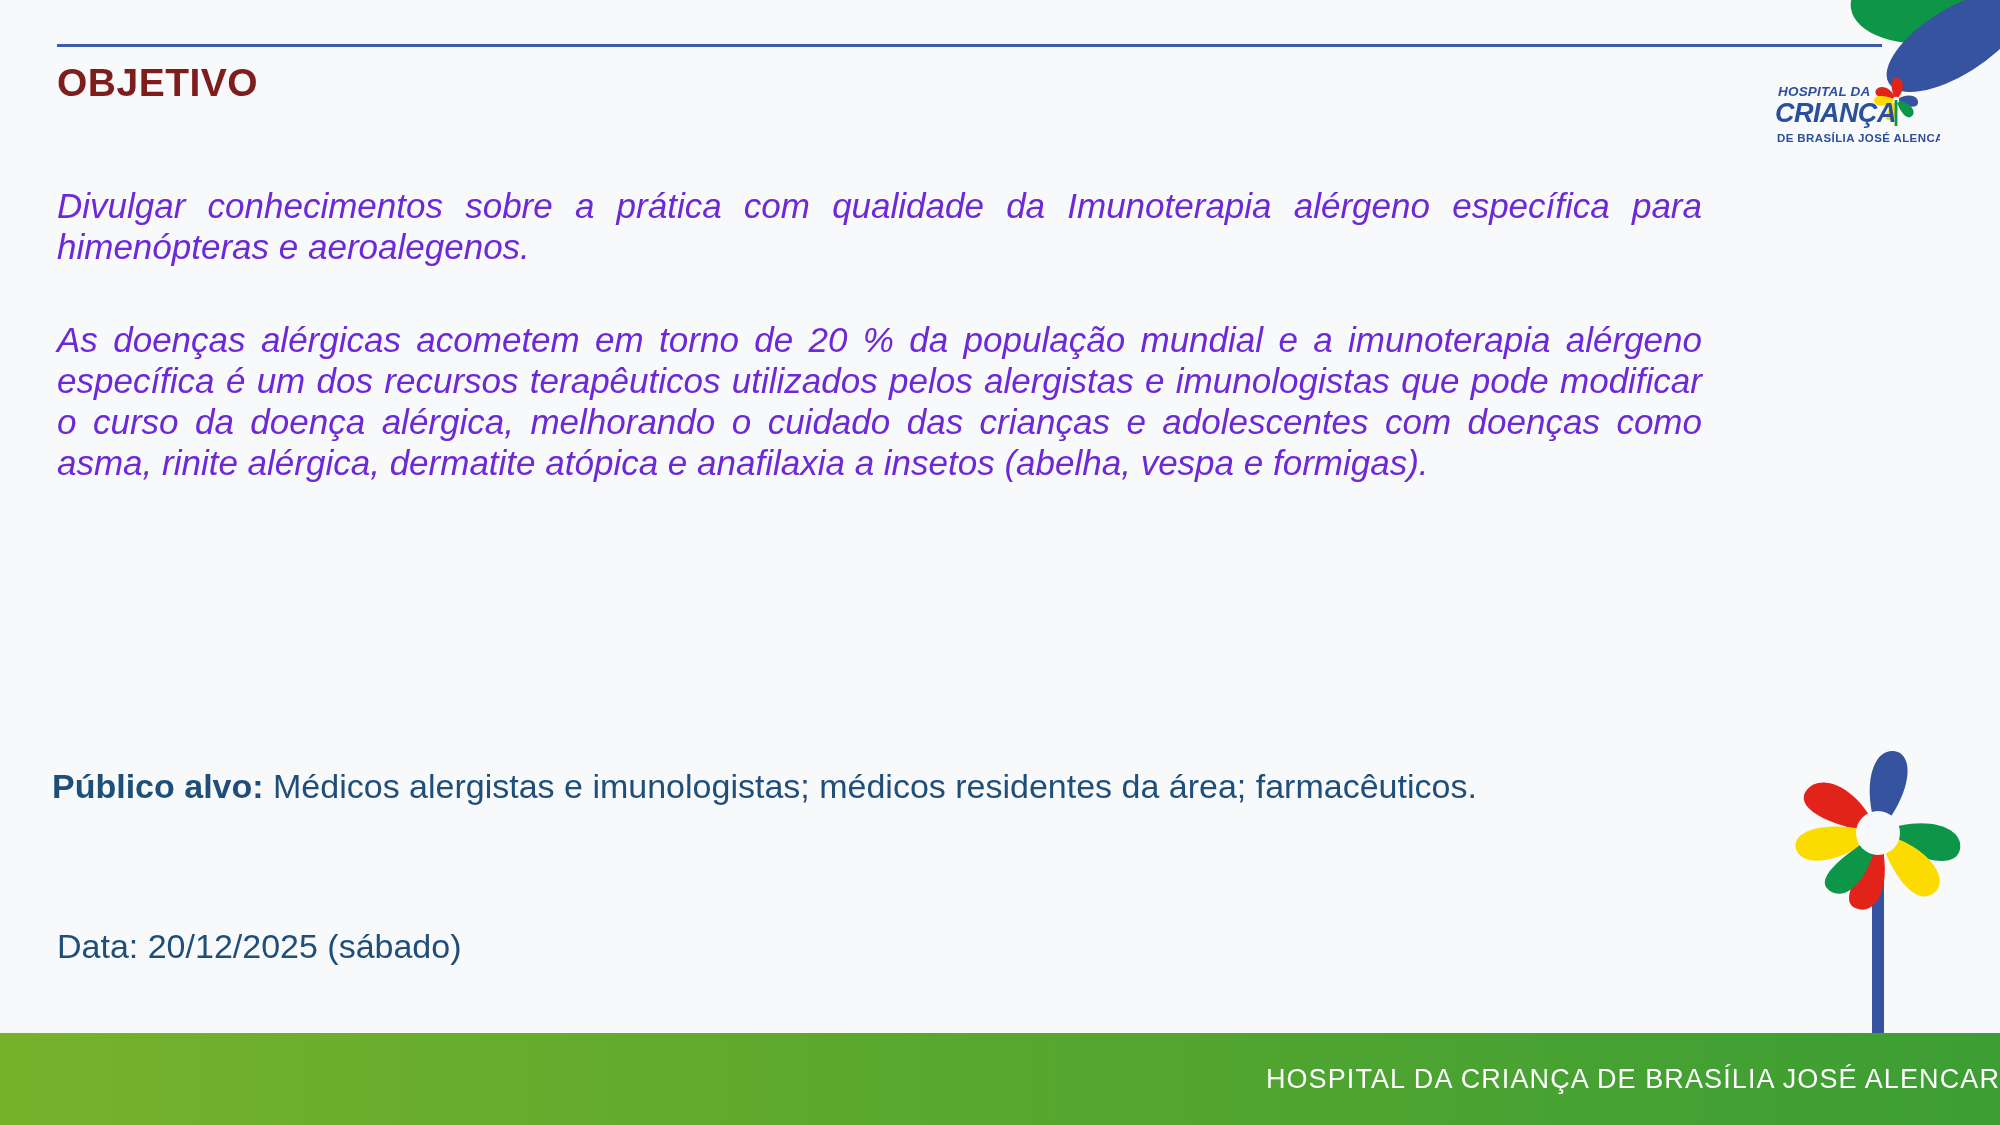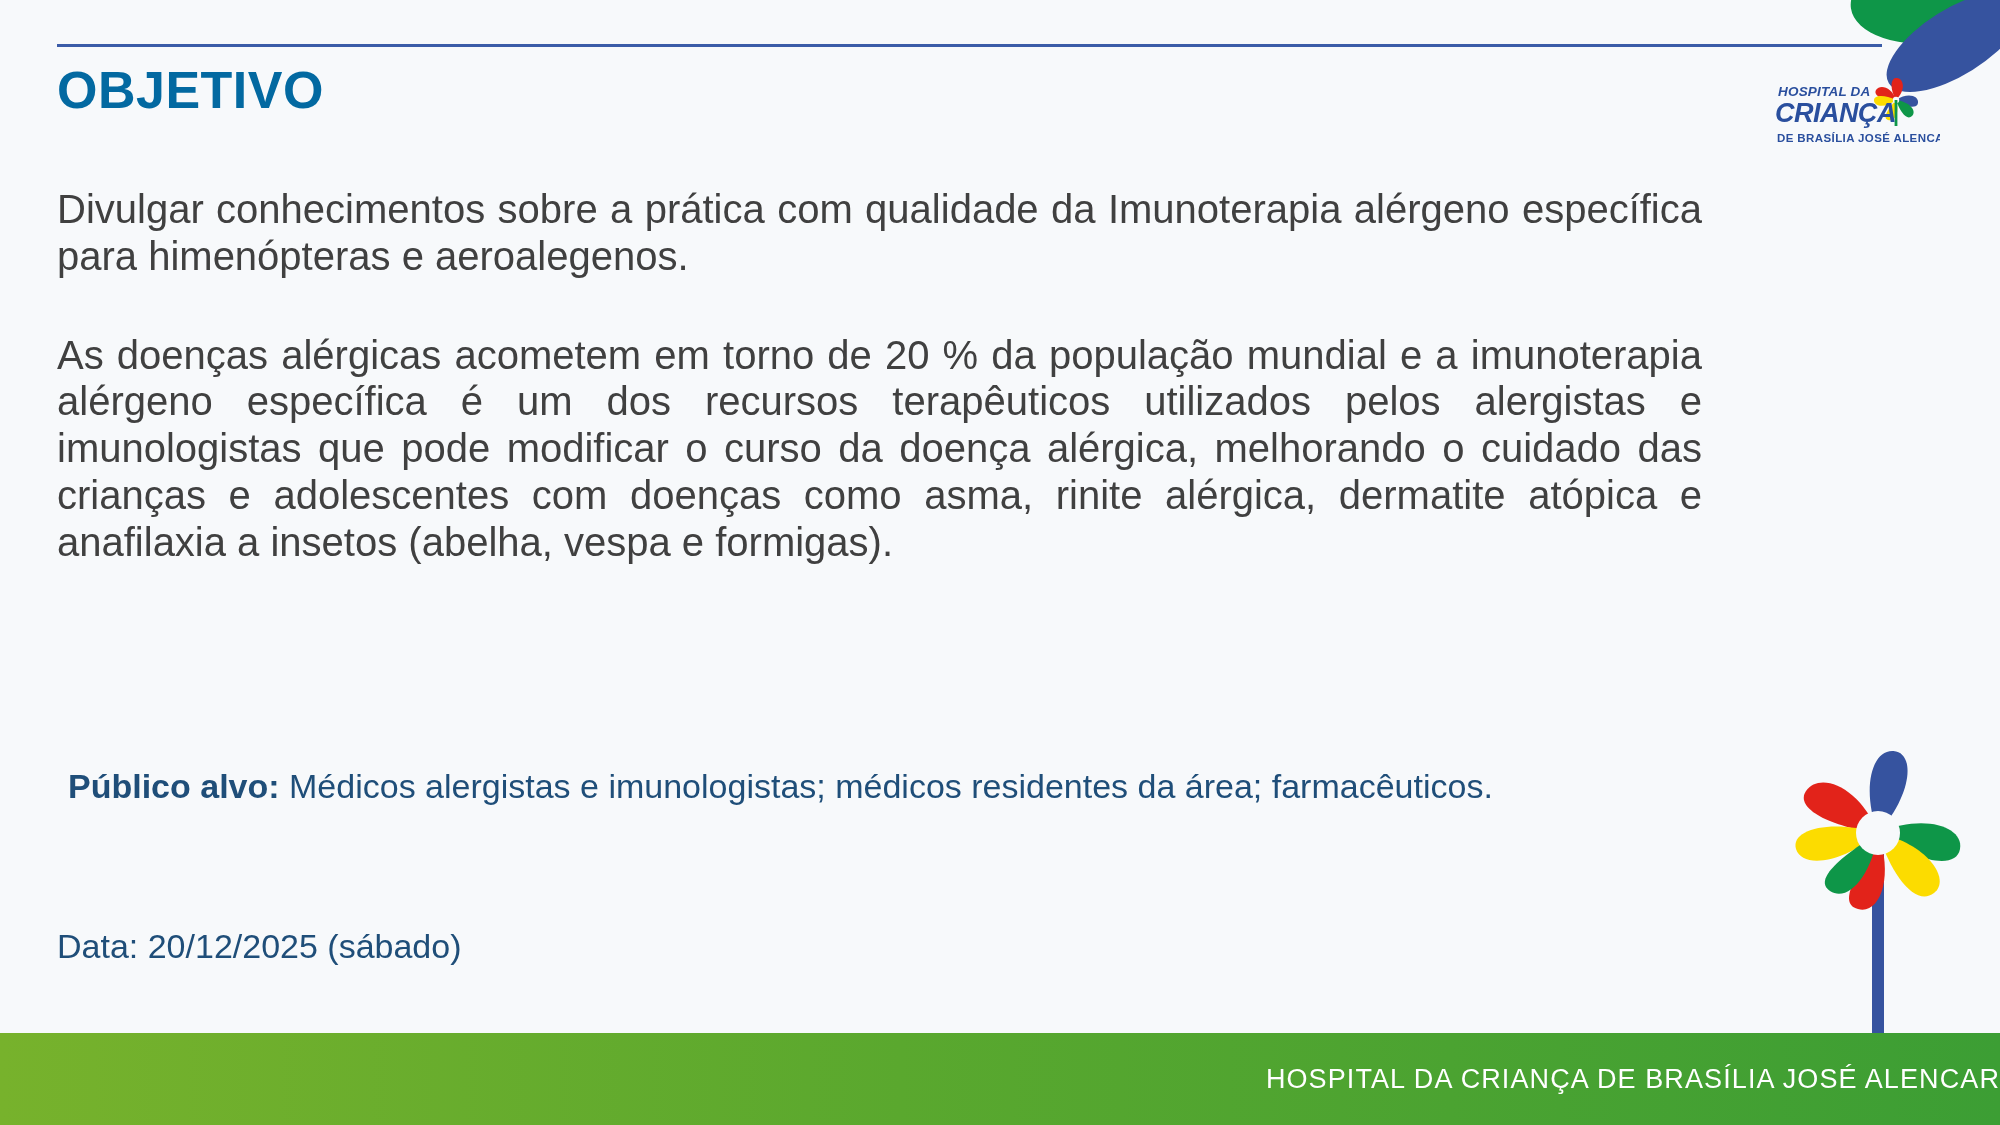--- a/index.html
+++ b/index.html
@@ -36,59 +36,60 @@
     width: 1825px;
     height: 3px;
     background: #3b5ca8;
   }
 
   
   .slide-title {
     position: absolute;
     left: 57px;
     top: 62px;
-    font-size: 52px;
+    font-size: 39px;
     font-weight: bold;
     letter-spacing: 0.5px;
-    color: #0369a1;
+    color: #7f1d1d;
     line-height: 1.1;
     margin: 0;
   }
 
   
   .logo-block {
     position: absolute;
     right: 60px;
     top: 78px;
     width: 168px;
     height: 78px;
   }
   .logo-svg { display: block; width: 168px; height: 78px; }
 
   
   .body-copy {
     position: absolute;
     left: 57px;
     top: 186px;
     width: 1645px;
-    font-size: 40px;
+    font-size: 35px;
     line-height: 1.17;
-    color: #404040;
+    color: #6d28d9;
+    font-style: italic;
   }
   .para {
     margin: 0 0 0 0;
     text-align: justify;
     text-justify: inter-word;
   }
   .para-gap { height: 52px; }
 
   
   .audience-block {
     position: absolute;
-    left: 68px;
+    left: 52px;
     top: 765px;
     width: 1500px;
     font-size: 34px;
     line-height: 1.28;
     color: #1f4e79;
   }
   .audience-block .lead { font-weight: bold; }
   .date-block {
     position: absolute;
     left: 57px;

